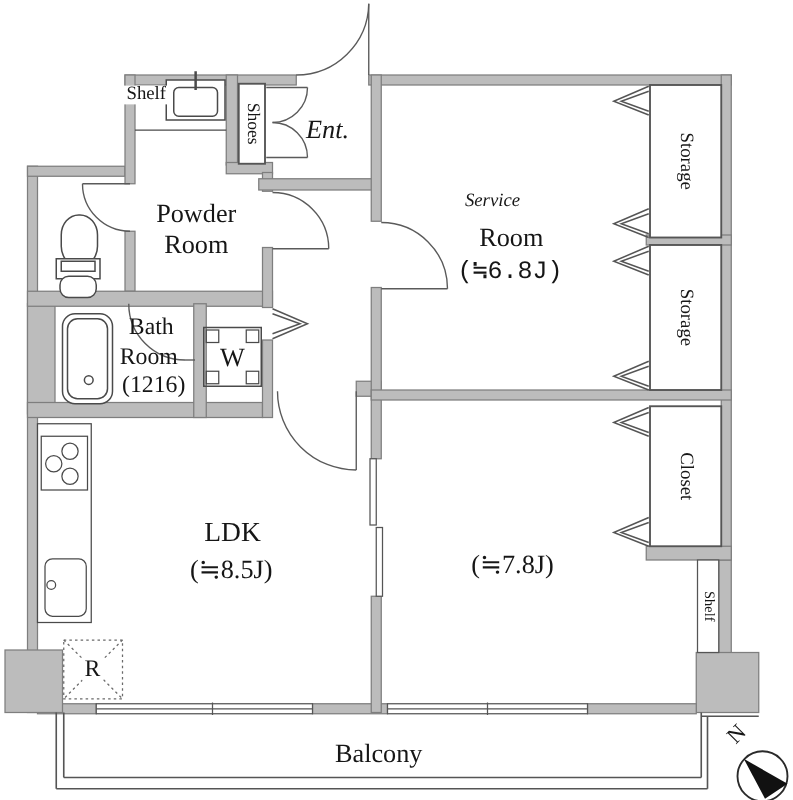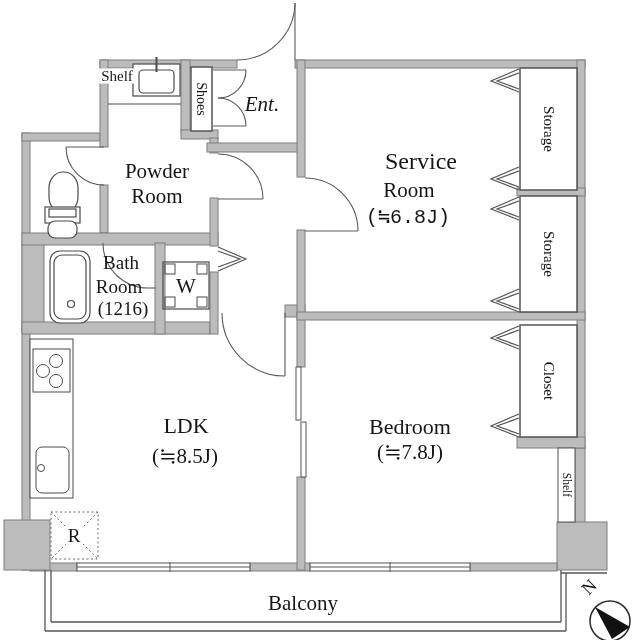--- a/index.html
+++ b/index.html
@@ -200,39 +200,38 @@
     </g>
   </svg>
 
   <div class="lbl bg" style="left:117px;top:76px;font-size:15px;">Shelf</div>
   <div class="lbl v" style="left:201px;top:99px;font-size:14px;">Shoes</div>
   <div class="lbl" style="left:262px;top:104px;font-size:21px;font-style:italic;">Ent.</div>
 
   <div class="lbl" style="left:157px;top:171px;font-size:21px;">Powder</div>
   <div class="lbl" style="left:157px;top:196px;font-size:21px;">Room</div>
 
-  <div class="lbl" style="left:421px;top:161px;font-size:24px;">Service</div>
+  <div class="lbl" style="left:394px;top:161px;font-size:15px;font-style:italic;">Service</div>
   <div class="lbl" style="left:409px;top:190px;font-size:21px;">Room</div>
   <div class="lbl" style="left:408px;top:218px;font-size:20px;font-family:Liberation Mono, monospace;">(≒6.8J)</div>
 
   <div class="lbl v" style="left:548px;top:129px;font-size:15px;">Storage</div>
   <div class="lbl v" style="left:548px;top:254px;font-size:15px;">Storage</div>
   <div class="lbl v" style="left:548px;top:381px;font-size:15px;">Closet</div>
   <div class="lbl v" style="left:566px;top:485px;font-size:11.5px;">Shelf</div>
 
   <div class="lbl" style="left:121px;top:262px;font-size:19px;font-family:Liberation Serif, serif;">Bath</div>
   <div class="lbl" style="left:119px;top:286px;font-size:19px;">Room</div>
   <div class="lbl" style="left:123px;top:308px;font-size:19px;">(1216)</div>
 
   <div class="lbl" style="left:186px;top:286px;font-size:21px;">W</div>
 
   <div class="lbl" style="left:186px;top:426px;font-size:22px;">LDK</div>
   <div class="lbl" style="left:185px;top:456px;font-size:21px;">(≒8.5J)</div>
 
-  <div class="lbl" style="left:410px;top:427px;font-size:22px;">Bedroom</div>
   <div class="lbl" style="left:410px;top:452px;font-size:21px;">(≒7.8J)</div>
 
   <div class="lbl bg" style="left:74px;top:535px;font-size:19px;">R</div>
 
   <div class="lbl" style="left:303px;top:603px;font-size:21px;">Balcony</div>
 
   <div class="lbl rot" style="left:589px;top:587px;font-size:18px;">N</div>
 
 </div>
 

